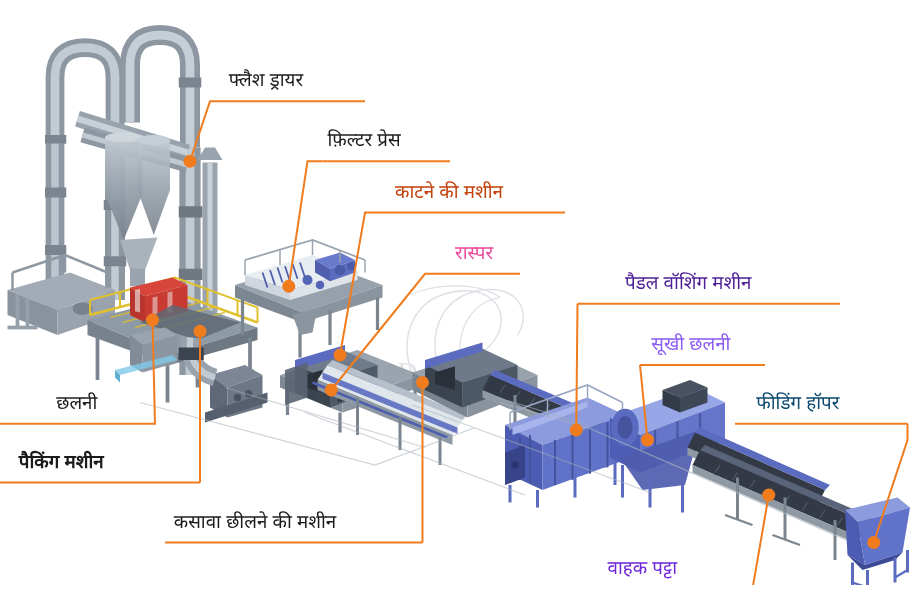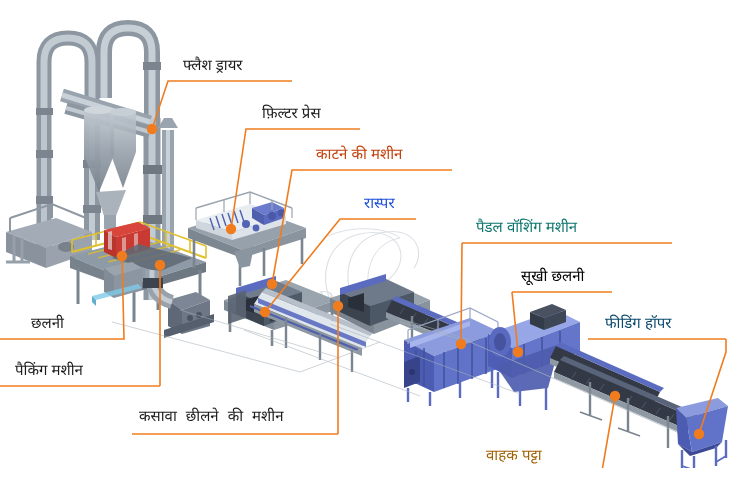--- a/index.html
+++ b/index.html
@@ -404,23 +404,23 @@
         <circle cx="160" cy="265" r="5.2" fill="#F07C1E"></circle>
         <circle cx="338" cy="306" r="5.2" fill="#F07C1E"></circle>
         <circle cx="615" cy="396" r="5.2" fill="#F07C1E"></circle>
       </g>
   </svg>
 
   <div id="label-layer">
       <div class="callout-label" style="left: 183px; top: 57px; color: rgb(27, 27, 27);">फ्लैश ड्रायर</div>
       <div class="callout-label" style="left: 262px; top: 105px; color: rgb(27, 27, 27);">फ़िल्टर प्रेस</div>
       <div class="callout-label" style="left: 316px; top: 146px; color: #c2410c;">काटने की मशीन</div>
-      <div class="callout-label" style="left: 364px; top: 195px; color: #1d4ed8;">रास्पर</div>
-      <div class="callout-label" style="left: 476px; top: 219px; color: #0f766e;">पैडल वॉशिंग मशीन</div>
-      <div class="callout-label" style="left: 521px; top: 268px; color: #000000;">सूखी छलनी</div>
+      <div class="callout-label" style="left: 364px; top: 195px; color: #ec4899;">रास्पर</div>
+      <div class="callout-label" style="left: 500px; top: 219px; color: #4c1d95;">पैडल वॉशिंग मशीन</div>
+      <div class="callout-label" style="left: 521px; top: 268px; color: #8b5cf6;">सूखी छलनी</div>
       <div class="callout-label" style="left: 605px; top: 315px; color: #0c4a6e;">फीडिंग हॉपर</div>
-      <div class="callout-label" style="left: 31px; top: 315px; color: rgb(27, 27, 27);">छलनी</div>
-      <div class="callout-label" style="left: 15px; top: 362px; color: rgb(27, 27, 27);">पैकिंग मशीन</div>
-      <div class="callout-label" style="left: 139px; top: 410px; color: rgb(27, 27, 27); font-family: Liberation Mono, monospace;">कसावा छीलने की मशीन</div>
-      <div class="callout-label" style="left: 486px; top: 447px; color: #a16207;">वाहक पट्टा</div>
+      <div class="callout-label" style="left: 45px; top: 315px; color: rgb(27, 27, 27);">छलनी</div>
+      <div class="callout-label" style="left: 15px; top: 362px; color: rgb(27, 27, 27); font-weight: bold;">पैकिंग मशीन</div>
+      <div class="callout-label" style="left: 139px; top: 410px; color: rgb(27, 27, 27);">कसावा छीलने की मशीन</div>
+      <div class="callout-label" style="left: 486px; top: 447px; color: #6d28d9;">वाहक पट्टा</div>
     </div>
 
 </div>
 
 </body></html>

